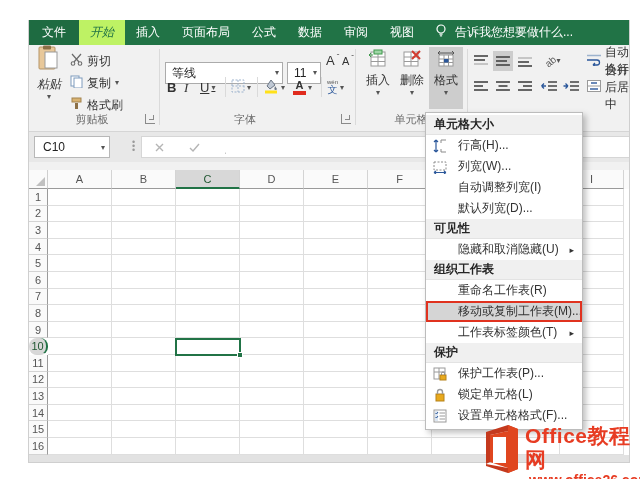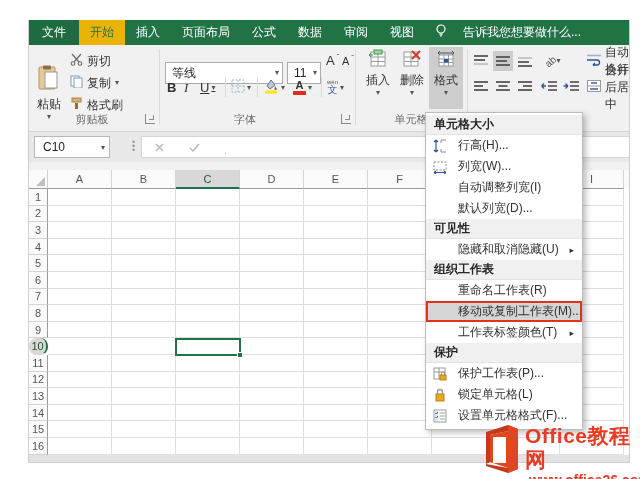--- a/index.html
+++ b/index.html
@@ -6,22 +6,22 @@
   html,body { width:640px; height:479px; background:#ffffff; font-family:"Liberation Sans","DejaVu Sans",sans-serif; overflow:hidden; }
   #page { position:relative; width:640px; height:479px; background:#fff; }
 
   
   #xl-window { position:absolute; left:28px; top:20px; width:602px; height:443px; background:#f1f1f1; border:1px solid #cfcfcf; border-top:none; overflow:hidden; }
 
   
   #tabbar { position:absolute; left:0; top:0; width:602px; height:25px; background:#217346; display:flex; align-items:stretch; }
   .tab { display:flex; align-items:center; padding:0 11px; color:#fff; font-size:12px; cursor:default; white-space:nowrap; }
   .tab.file { padding:0 13px; background:#1e6b41; }
-  .tab.active { background:#eab308; color:#217346; }
-  #tellme { display:flex; align-items:center; gap:16px; color:#fff; font-size:12px; margin-left:10px; white-space:nowrap; }
+  .tab.active { background:#bef264; color:#217346;font-style:italic; }
+  #tellme { display:flex; align-items:center; gap:8px; color:#fff; font-size:12px; margin-left:10px; white-space:nowrap; }
 
   
   #ribbon { position:absolute; left:0; top:25px; width:602px; height:87px; background:#f1f1f1; border-bottom:1px solid #d5d5d5; }
   .group-label { position:absolute; top:67px; font-size:11px; color:#6a6a6a; text-align:center; }
   .launcher { position:absolute; top:69px; width:10px; height:10px; border-left:1px solid #8a8a8a; border-bottom:1px solid #8a8a8a; }
   .launcher:after { content:""; position:absolute; right:1px; top:1px; width:4px; height:4px; border-right:1px solid #8a8a8a; border-bottom:1px solid #8a8a8a; }
   .vsep { position:absolute; top:4px; height:76px; width:1px; background:#dadada; }
   .dd { font-size:8px; color:#555; line-height:1; }
   .smallbtn { position:absolute; display:flex; align-items:center; gap:4px; font-size:12px; color:#333; height:20px; }
   .combo { position:absolute; height:22px; background:#fff; border:1px solid #ababab; display:flex; align-items:center; font-size:12px; color:#222; padding:0 3px 0 6px;margin-top:12px; }
@@ -96,21 +96,21 @@
               <rect x="4.4" y="9.5" width="3.2" height="1.2" fill="#fff"></rect>
               <rect x="4.9" y="11.3" width="2.2" height="1.1" fill="#fff"></rect>
             </svg>
         </span>
         <span>告诉我您想要做什么...</span>
       </div>
     </div>
 
     <div id="ribbon">
 
-      <div class="bigbtn" style="left:3px; top:20px;">
+      <div class="bigbtn" style="left:3px; top:0;font-style:italic;">
         <span>
           <svg width="22" height="26" viewBox="0 0 22 26">
               <rect x="1" y="2" width="16" height="22" rx="1" fill="#e8c89a" stroke="#b59466"></rect>
               <rect x="5" y="0.5" width="8" height="4" rx="1" fill="#8b6f46"></rect>
               <rect x="7" y="7" width="12" height="16" fill="#fff" stroke="#9a9a9a"></rect>
             </svg>
         </span>
         <span class="lbl">粘贴</span>
         <span class="dd">▾</span>
       </div>

